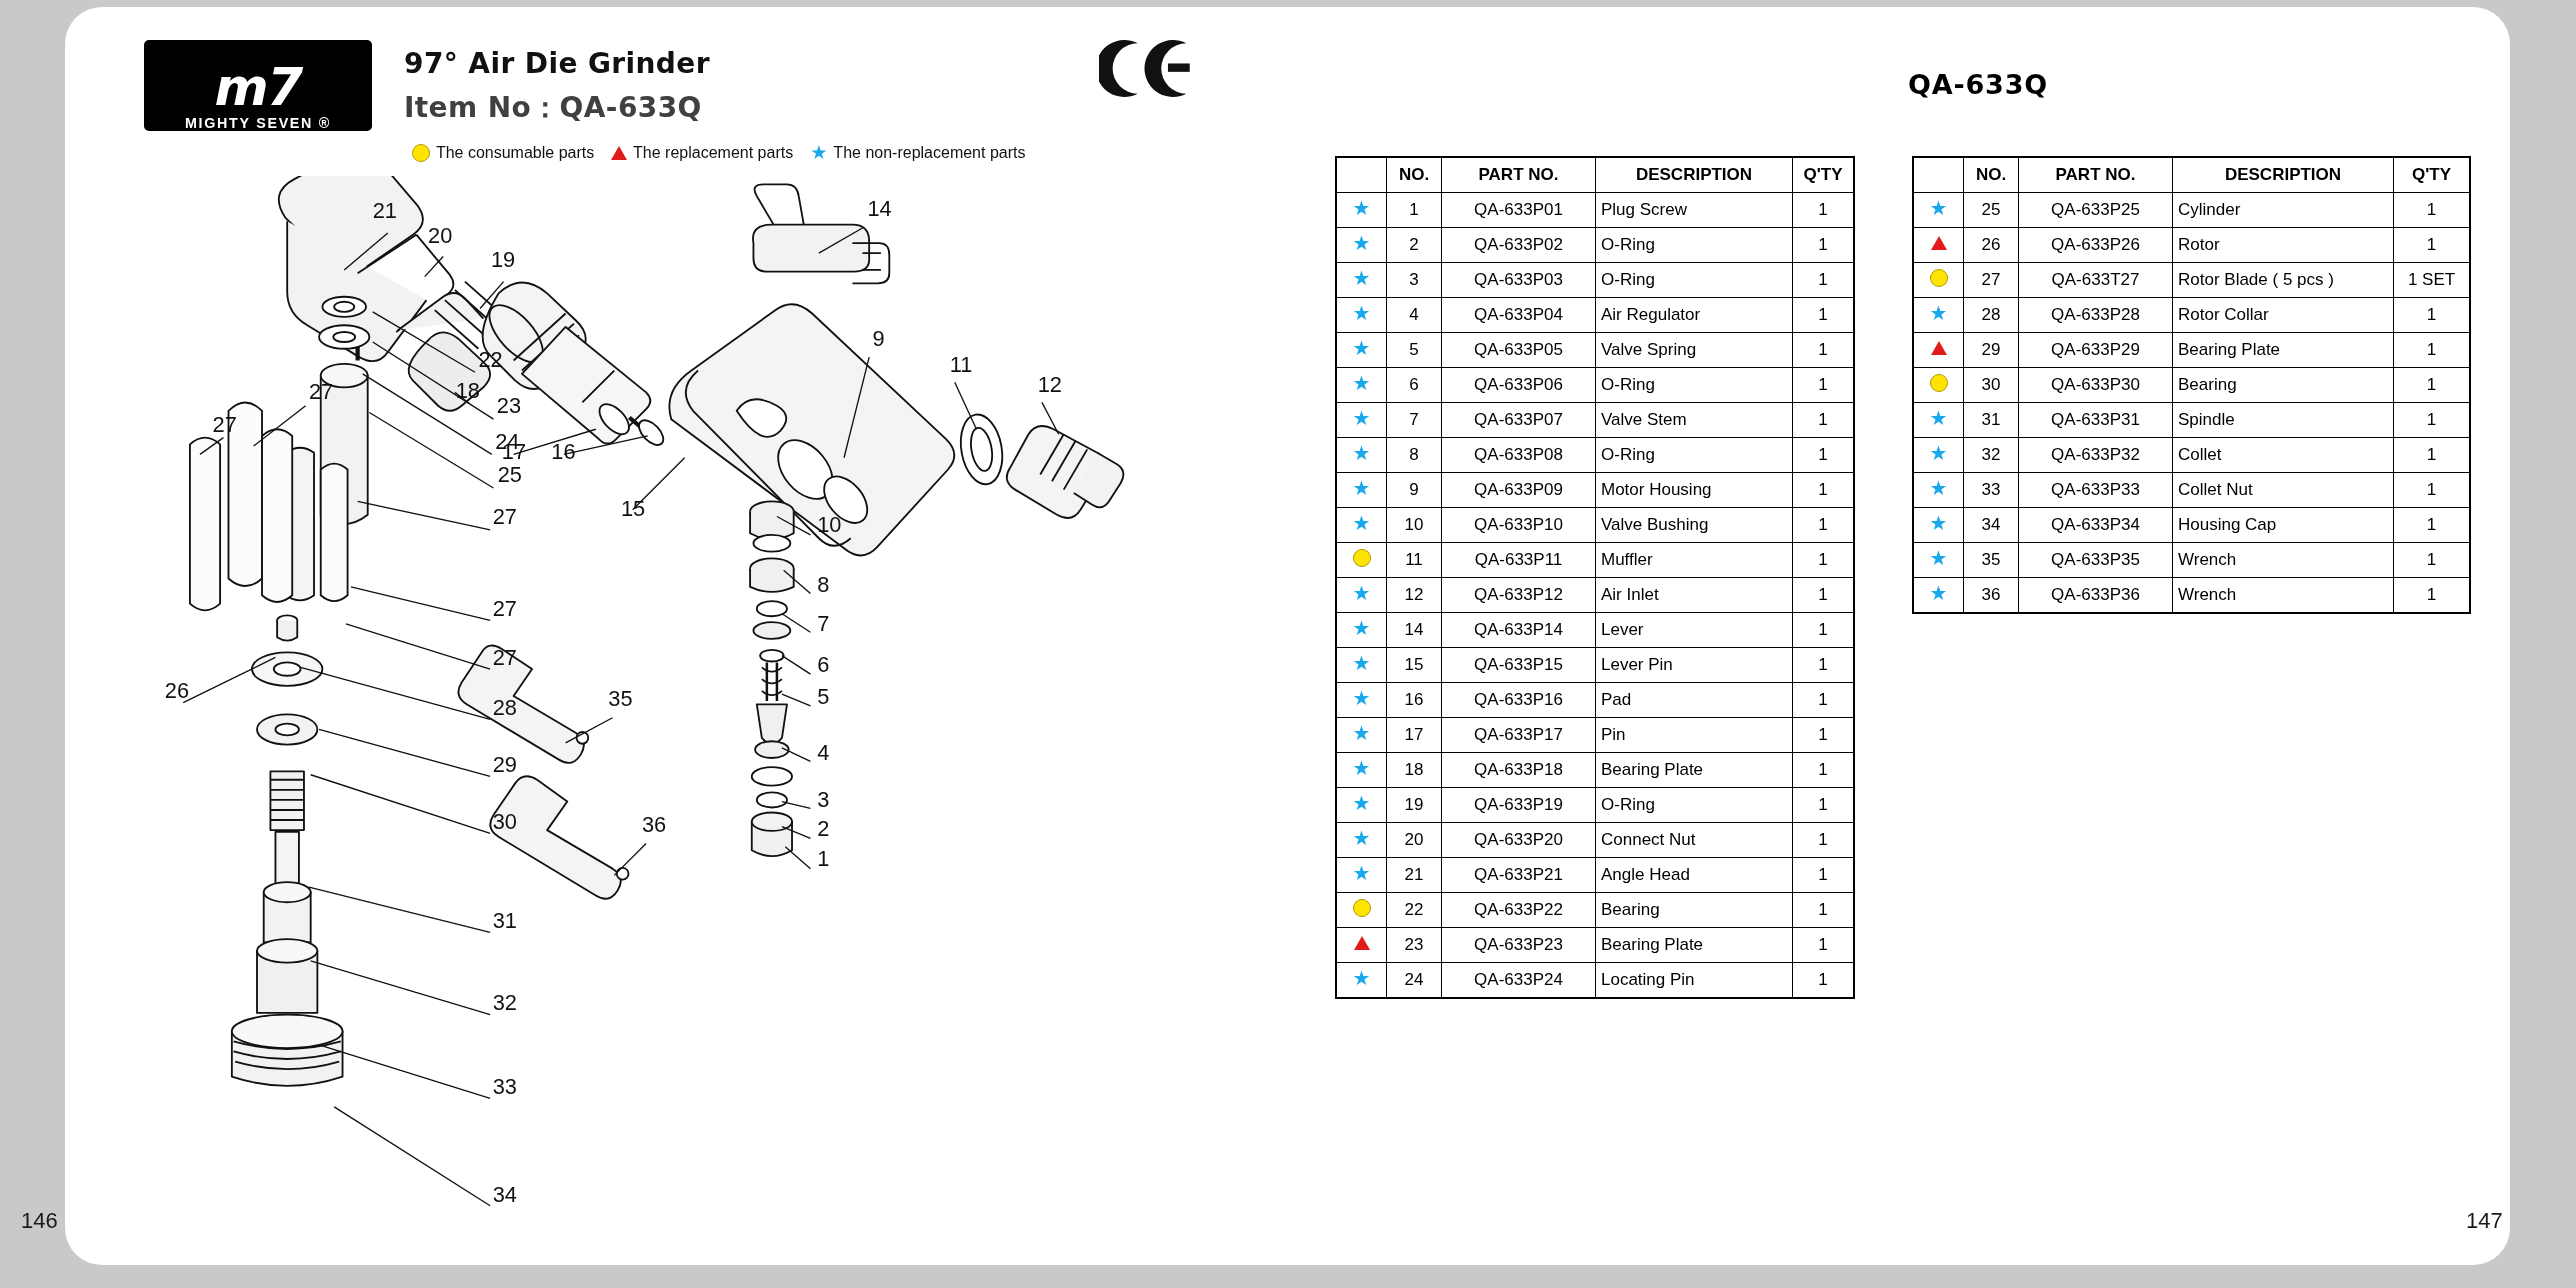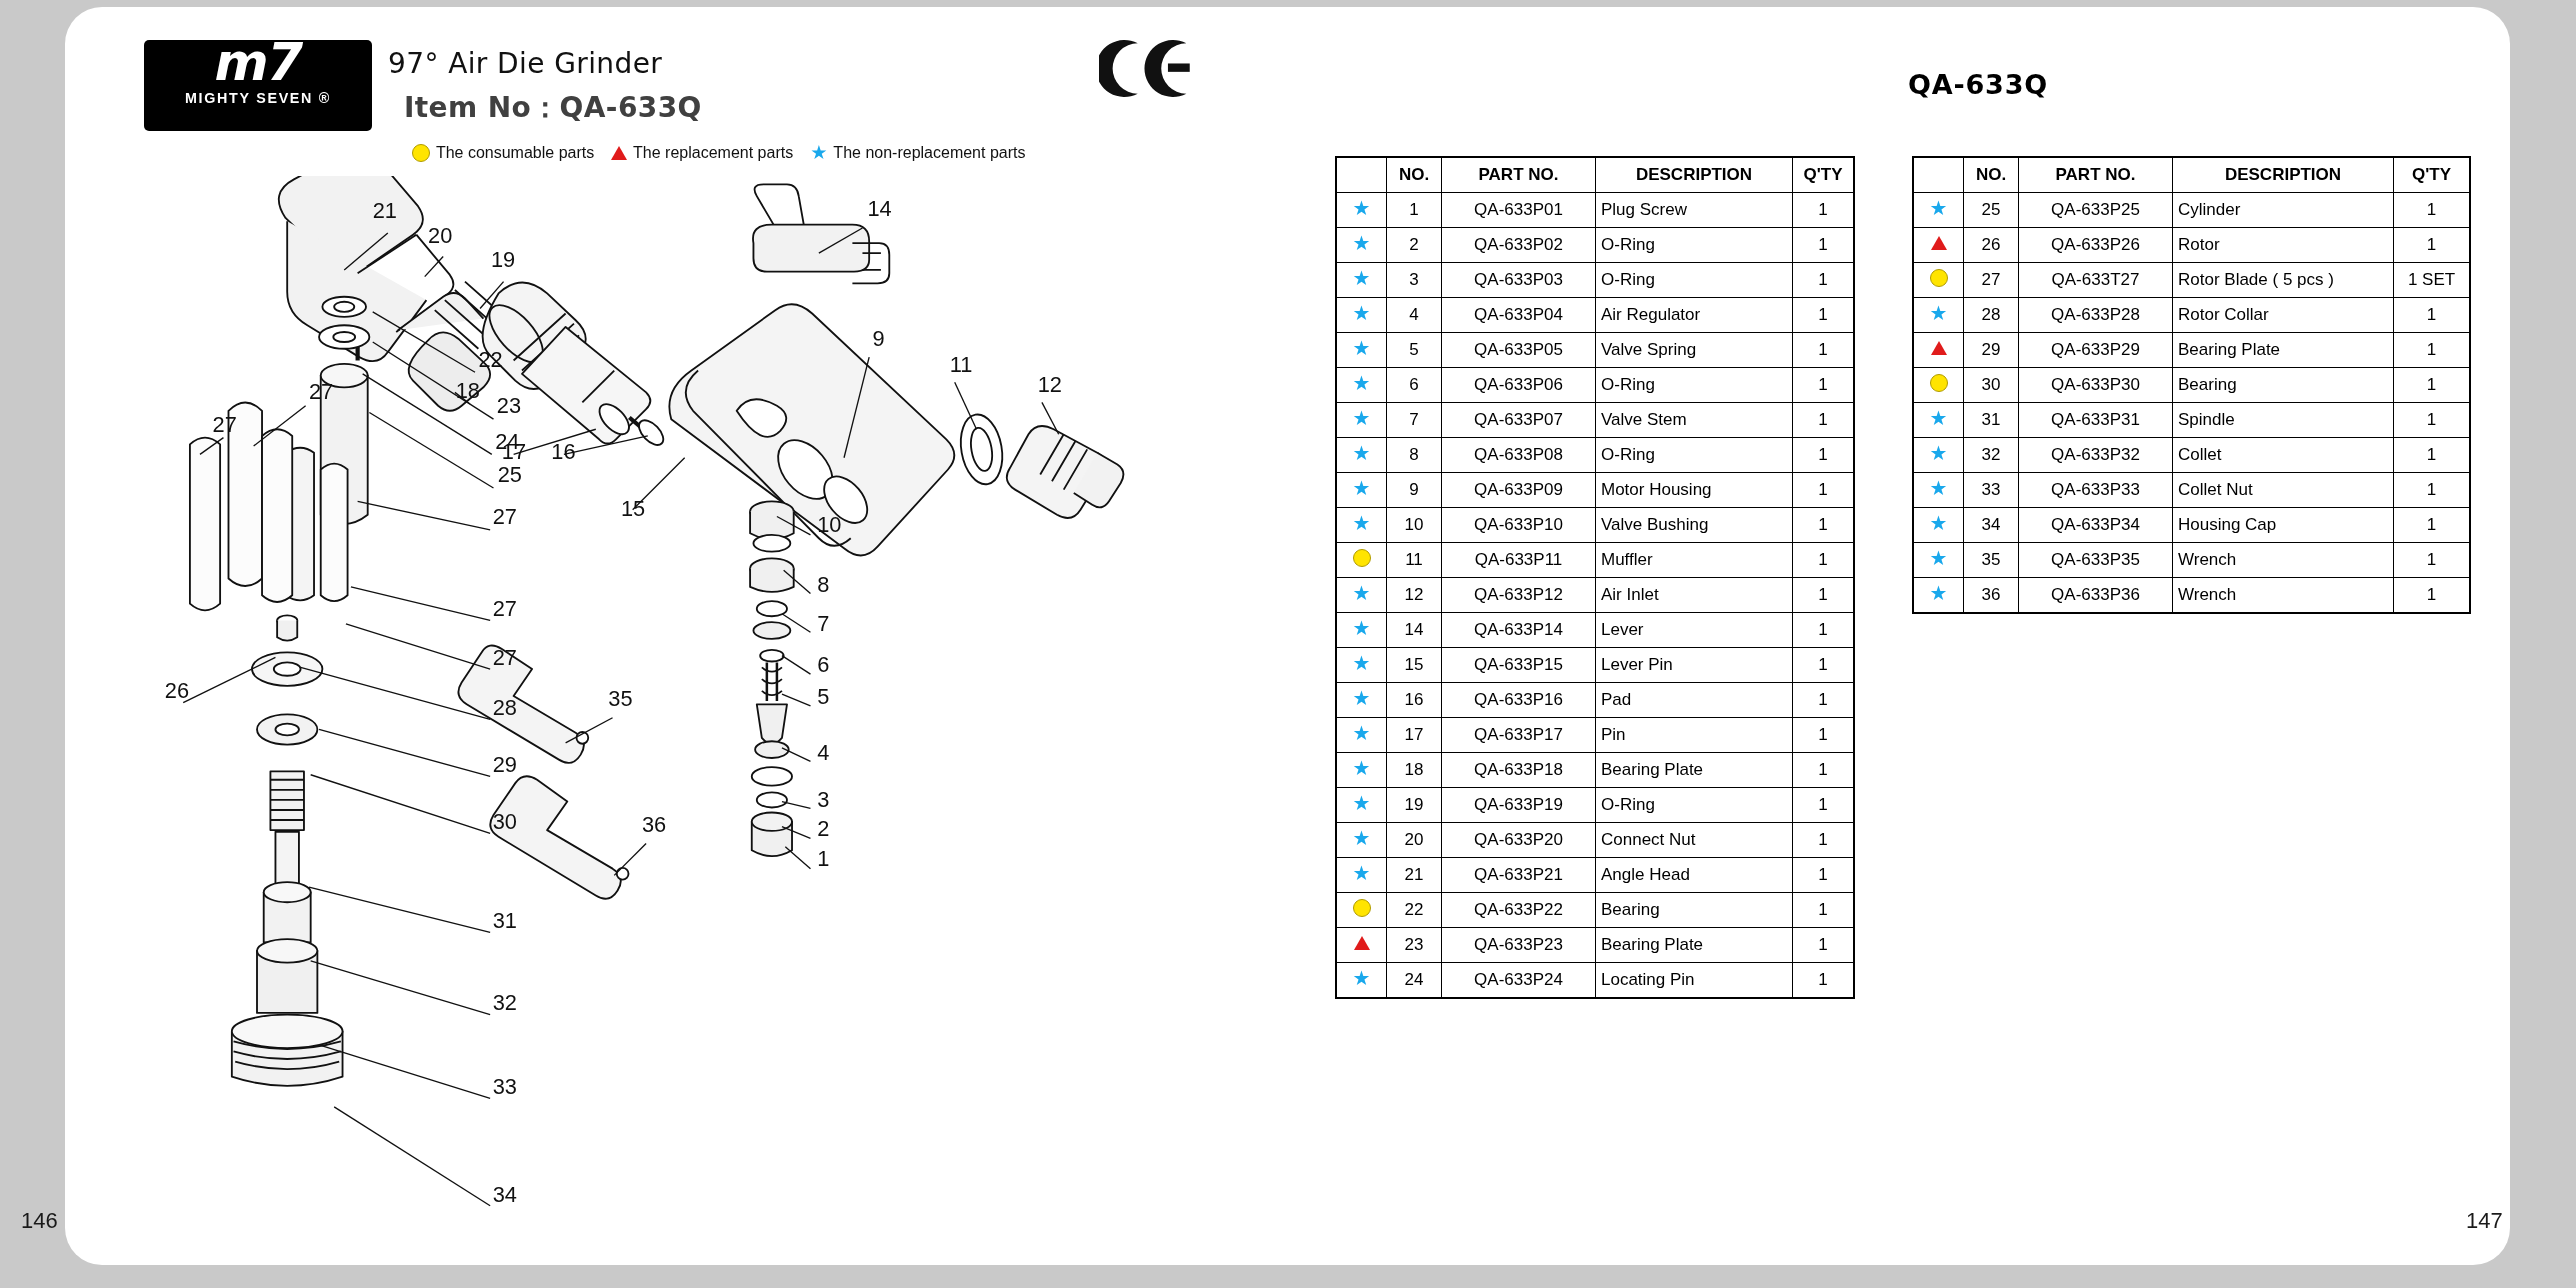--- a/index.html
+++ b/index.html
@@ -18,32 +18,32 @@
   .pagenum{
     position:absolute;font-size:22px;color:#1a1a1a;font-weight:400;
   }
   #pagenum-left{left:21px;top:1208px;}
   #pagenum-right{left:2466px;top:1208px;}
 
   
   .logo-box{
     position:absolute;left:144px;top:40px;width:228px;height:91px;
     background:#000;border-radius:5px;color:#fff;
-    display:flex;flex-direction:column;align-items:center;justify-content:flex-start;
+    display:flex;flex-direction:column;align-items:center;justify-content:flex-end;
   }
   .logo-m7{
     font-family:"DejaVu Sans", sans-serif;
     font-weight:bold;font-size:52px;line-height:45px;letter-spacing:-1.7px;
     font-style:italic;
   }
   .logo-sub{
     font-size:14.3px;letter-spacing:1.7px;font-weight:bold;margin-top:5px;
   }
   .title-main{
-    position:absolute;left:388px;top:47px;font-size:28px;font-weight:normal;color:#111;
+    position:absolute;left:404px;top:47px;font-size:28px;font-weight:bold;color:#111;
     font-family:"DejaVu Sans", sans-serif;letter-spacing:0.4px;
   }
   .title-item{
     position:absolute;left:404px;top:89px;font-size:28px;font-weight:bold;color:#404040;
     font-family:"DejaVu Sans", sans-serif;letter-spacing:0.4px;
   }
   .legend{
     position:absolute;left:404px;top:144px;display:flex;align-items:center;gap:17px;
     font-size:16px;color:#111;margin-left:8px;
   }

